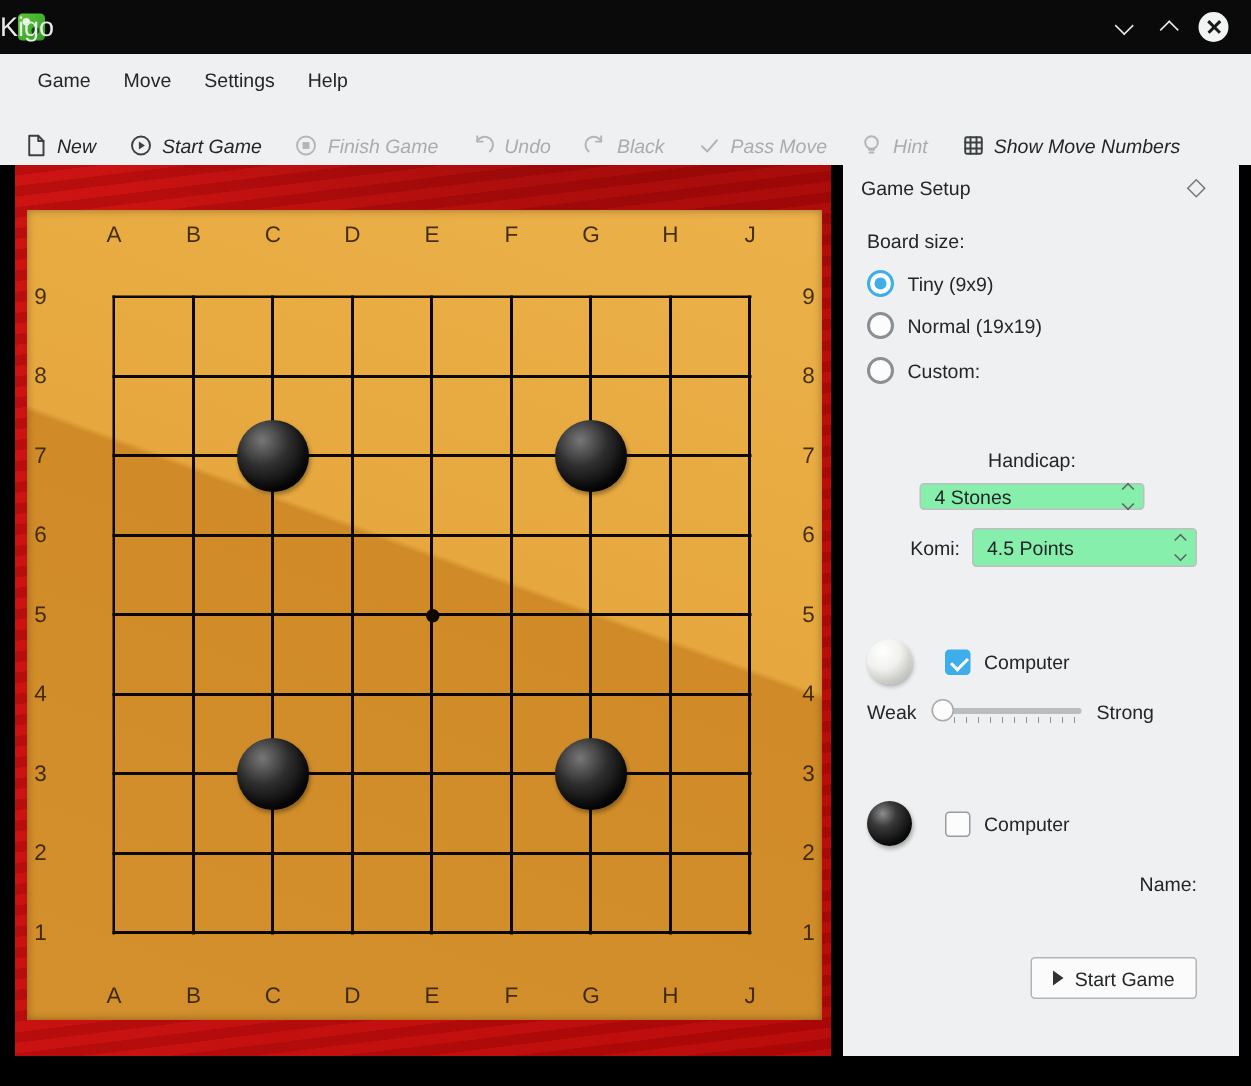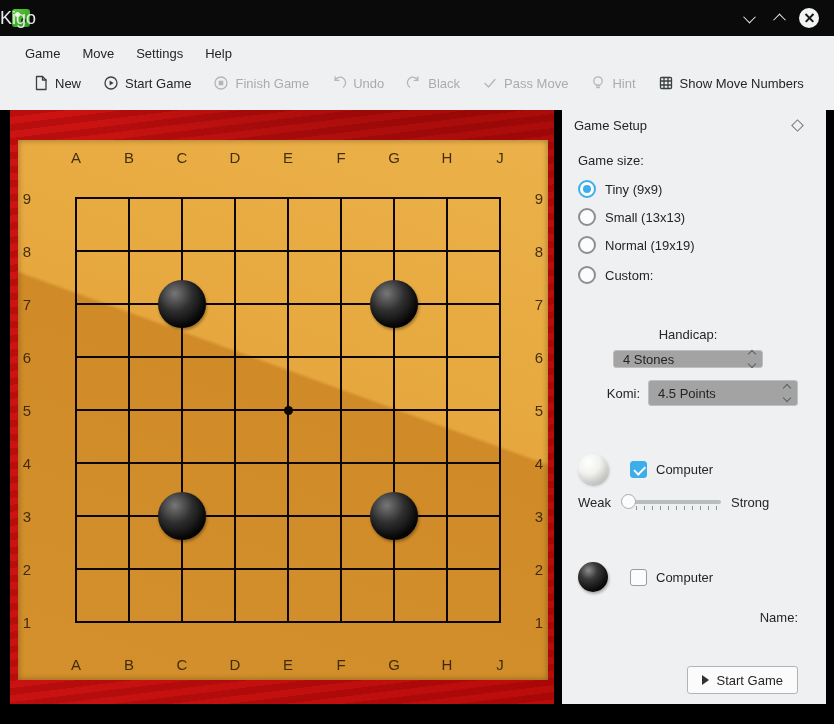--- a/index.html
+++ b/index.html
@@ -25,21 +25,21 @@
   .close-circle{width:20px;height:20px;border-radius:50%;background:#f2f3f3;position:relative;}
   .close-circle::before,.close-circle::after{content:"";position:absolute;left:4.5px;top:9.2px;width:11px;height:1.7px;background:#17191b;}
   .close-circle::before{transform:rotate(45deg);}
   .close-circle::after{transform:rotate(-45deg);}
 
   
   .menubar{height:34px;background:var(--chrome-bg);display:flex;align-items:center;padding-left:14px;flex:0 0 34px;}
   .menu-item{padding:5px 11px;color:var(--text);}
 
   
-  .toolbar{height:40px;background:var(--chrome-bg);display:flex;align-items:flex-start;padding-left:25px;gap:6px;flex:0 0 40px;}
+  .toolbar{height:40px;background:var(--chrome-bg);display:flex;align-items:flex-end;padding-left:8px;gap:6px;flex:0 0 40px;font-style:italic;}
   .tb-item{display:flex;align-items:center;gap:6px;padding:5px 8px;color:var(--text);}
   .tb-item svg{stroke:#3b4043;fill:none;stroke-width:1.3;stroke-linecap:round;stroke-linejoin:round;}
   .tb-item svg .fillpart{fill:#3b4043;stroke:none;}
   .tb-item.disabled{color:var(--disabled-text);}
   .tb-item.disabled svg{stroke:#b3b6b8;}
   .tb-item.disabled svg .fillpart{fill:#b3b6b8;}
 
   
   .main{flex:1;display:flex;background:#000;padding:0 8px 20px 10px;gap:8px;}
 
@@ -68,21 +68,21 @@
   .panel-header{display:flex;align-items:center;justify-content:space-between;padding:8px 24px 8px 12px;}
   .dock-diamond{width:9px;height:9px;border:1.3px solid #76797c;transform:rotate(45deg);}
   .panel-body{flex:1;display:flex;flex-direction:column;padding:0 28px 0 16px;}
   .size-label{margin-top:12px;}
   .radio-row{display:flex;align-items:center;gap:9px;margin-top:10px;height:22px;}
   .radio-row + .radio-row{margin-top:6px;}
   .radio{width:18px;height:18px;border-radius:50%;background:#fcfcfc;border:2px solid #8b8f92;position:relative;flex:0 0 18px;}
   .radio.checked{border-color:var(--accent);}
   .radio.checked::after{content:"";position:absolute;left:3px;top:3px;width:8px;height:8px;border-radius:50%;background:var(--accent);}
   .custom-row{margin-top:10px;height:26px;}
-  .spinbox,.combo{height:26px;width:150px;background:#a3a3a3;border:1px solid #bdbfc1;border-radius:3px;display:flex;align-items:center;justify-content:space-between;padding:0 7px 0 9px;}
+  .spinbox,.combo{height:26px;width:150px;background:#86efac;border:1px solid #bdbfc1;border-radius:3px;display:flex;align-items:center;justify-content:space-between;padding:0 7px 0 9px;}
   .custom-row .spinbox{margin-left:auto;}
   .spinbox.disabled{background:#f4f4f4;border-color:#d7d8d9;color:#a4a7a9;}
   .arrow-col{display:flex;flex-direction:column;gap:4px;align-items:center;}
   .chev{width:6px;height:6px;border-left:1.5px solid #5c6063;border-top:1.5px solid #5c6063;}
   .chev.up{transform:rotate(45deg);}
   .chev.down{transform:rotate(225deg);}
   .spinbox.disabled .chev{border-color:#b7b9bb;}
   .form-row{display:flex;align-items:center;justify-content:flex-end;gap:8px;height:26px;}
   .form-row.handicap{margin-top:54px;flex-direction:column;}
   .form-row.komi{margin-top:12px;}
@@ -240,29 +240,25 @@
           <span class="stone" style="left: 352px; top: 352px;"></span>
         </div>
     </div>
 
     <div class="panel">
       <div class="panel-header">
         <span>Game Setup</span>
         <span class="dock-diamond"></span>
       </div>
       <div class="panel-body">
-        <div class="size-label">Game size:</div>
+        <div class="size-label">Board size:</div>
 
         <div class="radio-row">
           <span class="radio checked"></span>
           <span>Tiny (9x9)</span>
-        </div>
-        <div class="radio-row">
-          <span class="radio"></span>
-          <span>Small (13x13)</span>
         </div>
         <div class="radio-row">
           <span class="radio"></span>
           <span>Normal (19x19)</span>
         </div>
 
         <div class="radio-row custom-row">
           <span class="radio"></span>
           <span>Custom:</span>
         </div>

